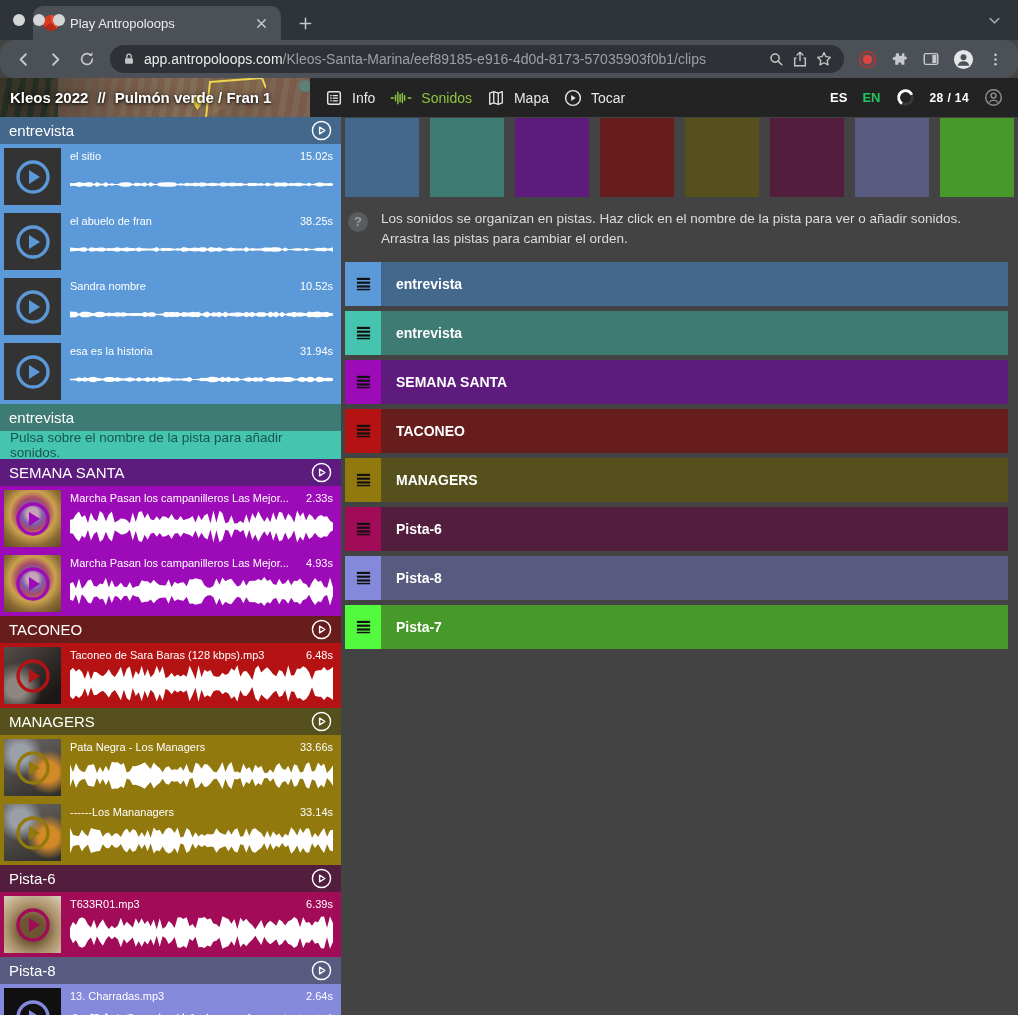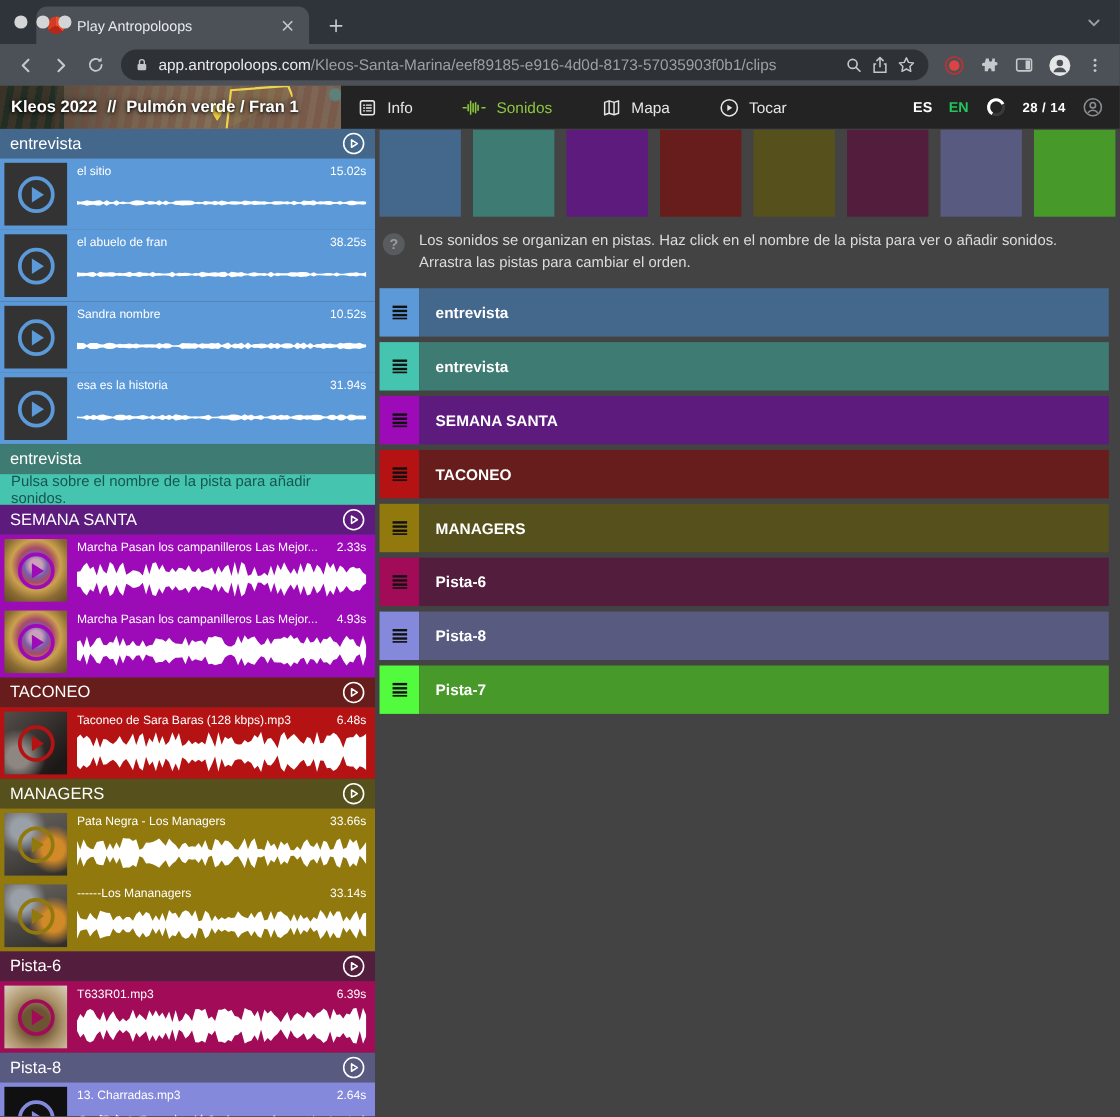--- a/index.html
+++ b/index.html
@@ -14,21 +14,21 @@
   .tab { margin-left:33px; width:248px; height:34px; background:#4c5157; border-radius:10px 10px 0 0;
          display:flex; align-items:center; padding:0 10px; color:#e8eaed; }
   .favicon { width:16px; height:16px; border-radius:50%; flex-shrink:0;
              background: conic-gradient(#e8502f 0 130deg, #b5271a 130deg 240deg, #d33b22 240deg 360deg); }
   .tab-title { flex:1; font-size:13px; margin-left:11px; white-space:nowrap; overflow:hidden; }
   .icbtn { display:grid; place-items:center; color:#c6c9cc; }
   .tab .icbtn { width:20px; height:20px; }
   .newtab { width:28px; height:28px; margin:0 0 3px 10px; color:#c6c9cc; display:grid; place-items:center; }
   .strip-chevron { position:absolute; right:16px; top:13px; color:#9aa0a6; }
 
-  .toolbar { height:38px; background:#4c5157; display:flex; align-items:center; padding:0 8px; gap:2px; flex-shrink:0; }
+  .toolbar { height:38px; background:#4c5157; display:flex; align-items:center; padding:0 8px; gap:2px; flex-shrink:0;border-radius:14px; }
   .navbtn { width:30px; height:30px; border-radius:50%; }
   .urlbar { flex:1; height:28px; background:#2e3236; border-radius:14px; display:flex; align-items:center;
             padding:0 12px; margin:0 6px; min-width:0; gap:8px; }
   .url-text { flex:1; min-width:0; white-space:nowrap; overflow:hidden; font-size:14px; }
   .url-domain { color:#e8eaed; }
   .url-path { color:#9aa0a6; }
   .pillic { flex-shrink:0; color:#c3c6c9; display:grid; place-items:center; }
   svg { display:block; }
 
   
@@ -38,21 +38,21 @@
       radial-gradient(circle at 305px 8px, #7fb0a6 0 5px, rgba(0,0,0,0) 7px),
       repeating-linear-gradient(100deg, rgba(158,88,66,.30) 0 7px, rgba(0,0,0,0) 7px 13px),
       linear-gradient(90deg, #2c3a2b 0 50px, #3c4636 50px 58px, #7d6b57 58px, #a5876b 120px, #b59a78 190px, #a5876b 230px, #b08b72 285px, #a08a74 345px);
   }
   .appbar-left .dim { position:absolute; inset:0; background:rgba(12,16,20,.30); }
   .poly-outline { position:absolute; left:196px; top:0; }
   .map-pin { position:absolute; left:191px; top:16px; }
   .breadcrumb { position:relative; z-index:2; height:100%; display:flex; align-items:center; gap:9px;
                 padding:0 10px; color:#fff; font-size:15px; font-weight:700;
                 text-shadow:0 1px 3px rgba(0,0,0,.9), 0 0 6px rgba(0,0,0,.5); white-space:nowrap; }
-  .appbar-nav { flex:1; background:#232323; display:flex; padding:0 15px; gap:45px;
+  .appbar-nav { flex:1; background:#232323; display:flex; padding:0 15px; gap:15px;
                 color:#e6e6e6; font-size:14px; }
   .nav-item { display:flex; align-items:center; gap:9px; cursor:pointer; }
   .nav-item .nic { color:#e6e6e6; }
   .nav-item.active { color:var(--accent,#8dc63f); }
   .nav-item.active .nic { color:var(--accent,#8dc63f); }
   .nav-right { margin-left:auto; display:flex; align-items:center; gap:15px; }
   .lang { font-size:13px; font-weight:700; }
   .lang.es { color:#ffffff; }
   .lang.en { color:#22c55e; }
   .counter { font-size:12px; font-weight:700; color:#fff; letter-spacing:.4px; }

